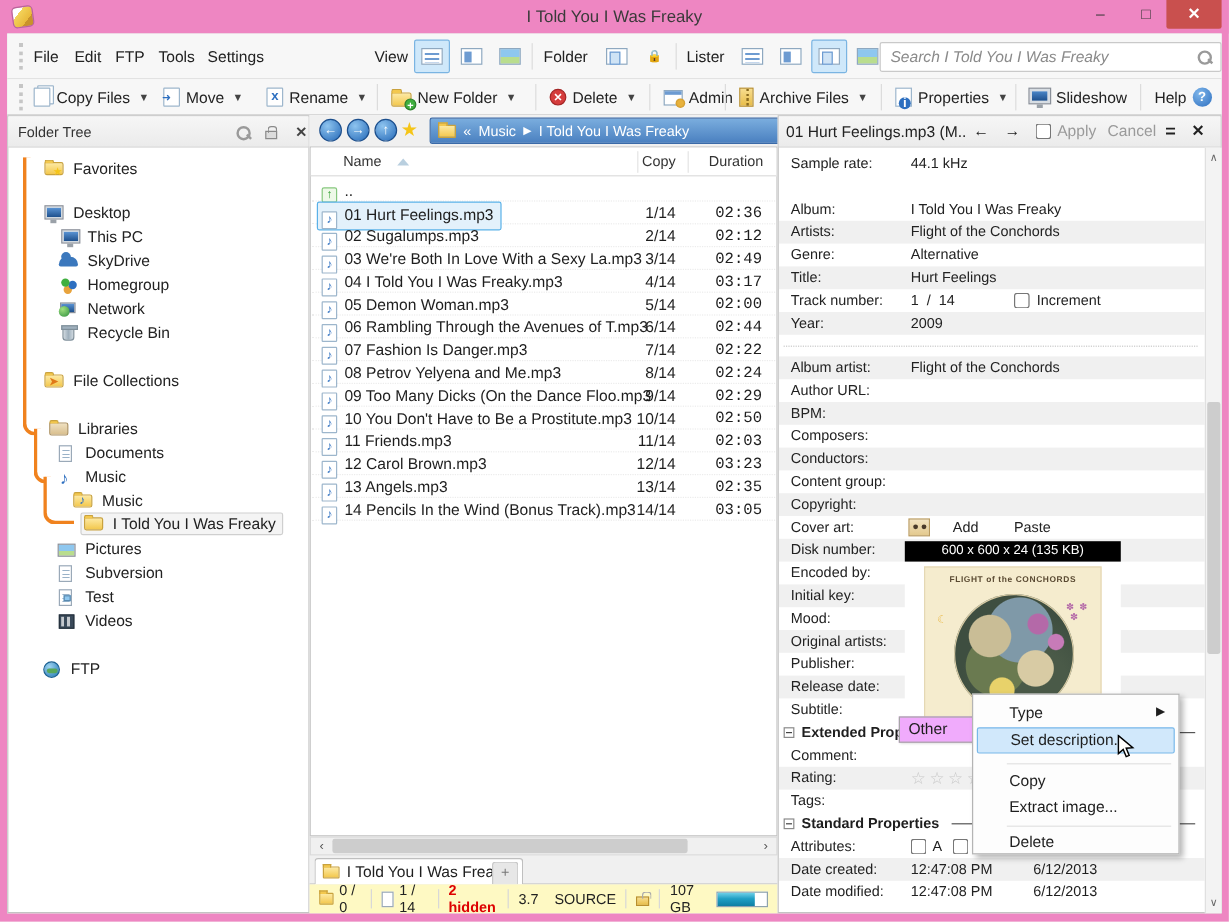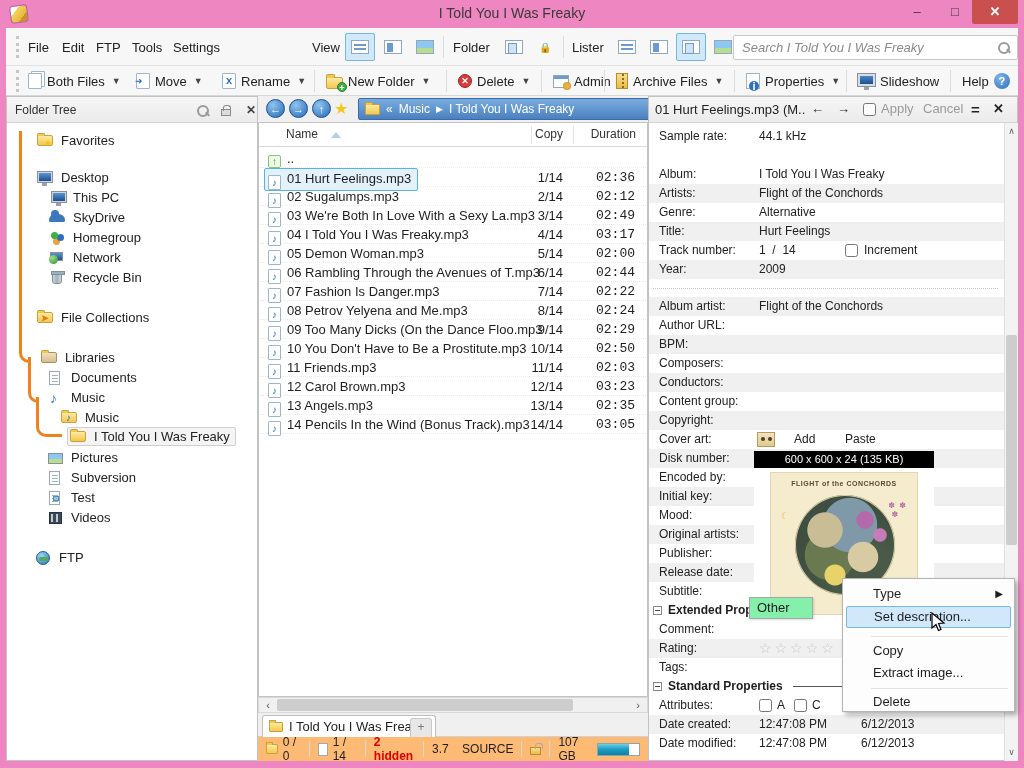--- a/index.html
+++ b/index.html
@@ -124,21 +124,21 @@
   .fdur { position:absolute; right:11px;font-family:Liberation Mono, monospace; }
   .upico { display:inline-block; width:13px; height:13px; background:#eef9e8; border:1px solid #86c77e; border-radius:2px; color:#2f9e2f; font-weight:bold; font-size:10px; line-height:12px; text-align:center; vertical-align:-2px; margin:0 6px 0 8px; }
 
   
   #hscroll { position:absolute; left:0; top:601px; width:390px; height:16px; background:#f0f0f0; border:1px solid #d8d8d8; }
   #hscroll .thumb { position:absolute; left:18px; top:1px; width:296px; height:12px; background:#cdcdcd; border-radius:2px; }
   #hscroll .ar { position:absolute; top:0px; width:16px; height:14px; color:#555; text-align:center; line-height:14px; font-size:11px; }
   #tabbar { position:absolute; left:0; top:617px; width:390px; height:24px; background:#f0f0f0; border-bottom:1px solid #d0d0d0; }
   #tab-active { position:absolute; left:4px; top:2px; height:22px; background:#fff; border:1px solid #bfbfbf; border-bottom:none; border-radius:3px 3px 0 0; display:flex; align-items:center; gap:6px; padding:0 10px 0 6px; font-size:13px; }
   #tab-new { position:absolute; left:152px; top:5px; width:22px; height:19px; background:#e7e7e7; border:1px solid #c8c8c8; border-bottom:none; border-radius:3px 3px 0 0; color:#777; text-align:center; line-height:17px; font-size:12px; }
-  #statusbar { position:absolute; left:0; top:641px; width:390px; height:24px; background:#fdba74; display:flex; align-items:center; font-size:12px; color:#222; }
+  #statusbar { position:absolute; left:0; top:641px; width:390px; height:24px; background:#fef9c3; display:flex; align-items:center; font-size:12px; color:#222; }
   #statusbar .seg { display:flex; align-items:center; gap:5px; padding:0 8px; height:16px; border-right:1px solid #d8d8d8; }
   #statusbar .seg:last-child { border-right:none; }
   .hiddenred { color:#dd0000; font-weight:bold; }
   .sfold { width:14px; height:10px; background:linear-gradient(180deg,#fde9a2,#f3c84e); border:1px solid #c9a23e; border-radius:1px; position:relative; }
   .sfold::before { content:""; position:absolute; left:-1px; top:-3px; width:5px; height:2px; background:#f3c84e; border:1px solid #c9a23e; border-bottom:none; }
   .spage { width:11px; height:13px; background:#fff; border:1px solid #9aa9b8; }
   .slock { width:11px; height:8px; background:linear-gradient(180deg,#f7dd8e,#e8bd4a); border:1px solid #b98f2e; position:relative; margin-top:4px; }
   .slock::before { content:""; position:absolute; left:4px; top:-5px; width:6px; height:5px; border:1.5px solid #aaa; border-bottom:none; border-radius:3px 3px 0 0; }
   .gauge { width:52px; height:13px; border:1px solid #8fa3ad; background:#fff; position:relative; }
   .gauge::before { content:""; position:absolute; left:0; top:0; bottom:0; width:76%; background:linear-gradient(180deg,#6fd0e8,#1f9fc4 45%,#0f7fa4); }
@@ -181,22 +181,22 @@
         radial-gradient(circle at 65% 75%, #4a5a48 0 30%, #3e4e40 60%);
       box-shadow:0 0 0 1px #d8cba4 inset; }
   #cover .fstars { position:absolute; right:10px; top:28px; color:#b469a8; font-size:8px; letter-spacing:1px; }
   #cover .moon { position:absolute; left:10px; top:38px; color:#e8b43c; font-size:9px; }
   
   #vscroll { position:absolute; left:355px; top:26px; width:14px; height:638px; background:#f3f3f3; border-left:1px solid #e0e0e0; }
   #vscroll .ar { position:absolute; left:0; width:13px; height:15px; color:#666; font-size:9px; text-align:center; line-height:15px; }
   #vscroll .thumb { position:absolute; left:1px; top:212px; width:11px; height:210px; background:#cdcdcd; border-radius:2px; }
 
   
-  #other-box { position:absolute; left:749px; top:597px; width:64px; height:22px; background:#86efac; border:1px solid #a6a6a6; line-height:20px; padding-left:7px; font-size:13px; z-index:9; box-shadow:1px 1px 2px rgba(0,0,0,.15); }
-  #ctxmenu { position:absolute; left:842px; top:578px; width:173px; height:134px; background:#fdfdfd; border:1px solid #b4b4b4; box-shadow:3px 3px 5px rgba(0,0,0,.3); z-index:10; font-size:13px; }
+  #other-box { position:absolute; left:749px; top:597px; width:64px; height:22px; background:#f0abfc; border:1px solid #a6a6a6; line-height:20px; padding-left:7px; font-size:13px; z-index:9; box-shadow:1px 1px 2px rgba(0,0,0,.15); }
+  #ctxmenu { position:absolute; left:810px; top:578px; width:173px; height:134px; background:#fdfdfd; border:1px solid #b4b4b4; box-shadow:3px 3px 5px rgba(0,0,0,.3); z-index:10; font-size:13px; }
   .mi { position:absolute; left:3px; right:3px; height:22px; line-height:22px; padding-left:27px; color:#1e1e1e; }
   .mi .sub { position:absolute; right:8px; top:0; font-size:10px; }
   .mi.hl { background:#d1e8fb; border:1px solid #78b8ea; border-radius:2px; line-height:20px; }
   .msep { position:absolute; left:28px; right:6px; border-top:1px solid #e2e2e2; }
   #cursor { position:absolute; left:930px; top:612px; z-index:11; }
 </style>
 </head>
 <body>
 
 <div id="titlebar">
@@ -256,21 +256,21 @@
     <input type="text" placeholder="Search I Told You I Was Freaky" style="">
     <span class="mag" style="right:6px;top:5px;position:absolute"></span>
   </div>
 </div>
 
 <div id="toolrow">
   <div class="grip" style="left:10px;top:4px"></div>
 
   <div class="tbtn" style="left:18px">
     <span class="pgico copy"></span>
-    <span>Both Files</span>
+    <span>Copy Files</span>
     <span class="drop">▼</span>
   </div>
   <div class="tbtn" style="left:126px">
     <span class="pgico move"></span>
     <span>Move</span>
     <span class="drop">▼</span>
   </div>
   <div class="tbtn" style="left:212px">
     <span class="pgico ren"></span>
     <span>Rename</span>

